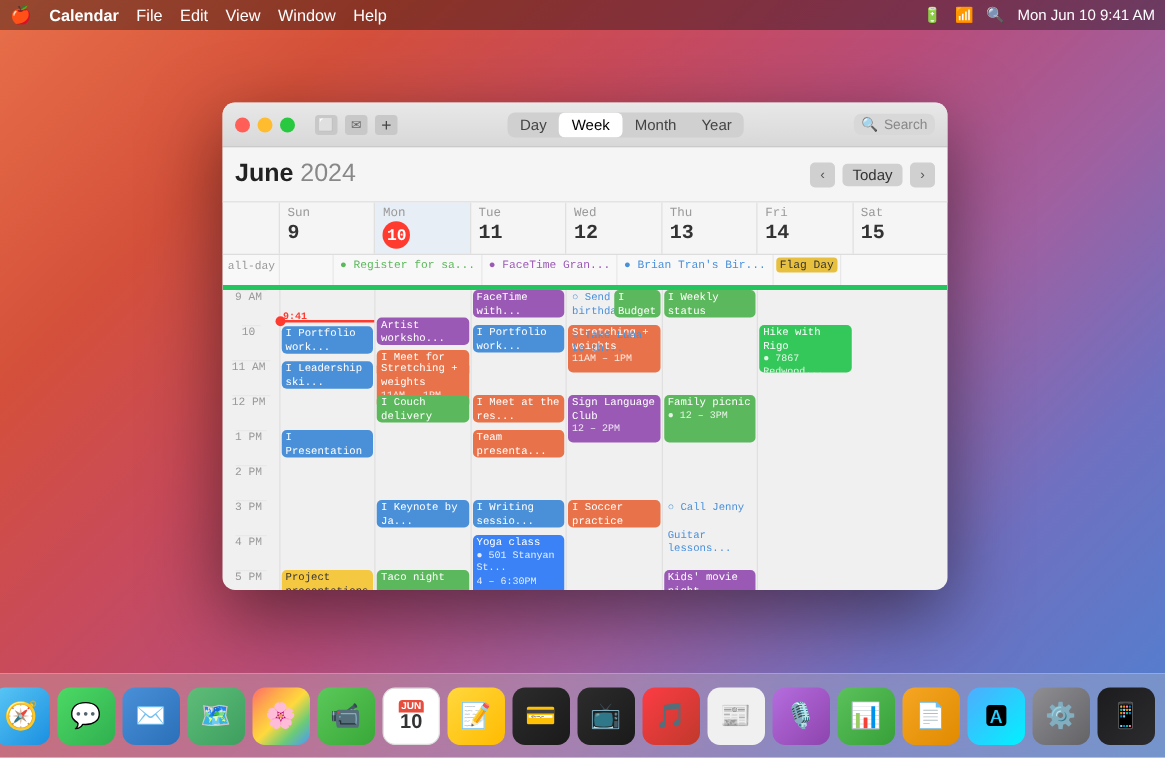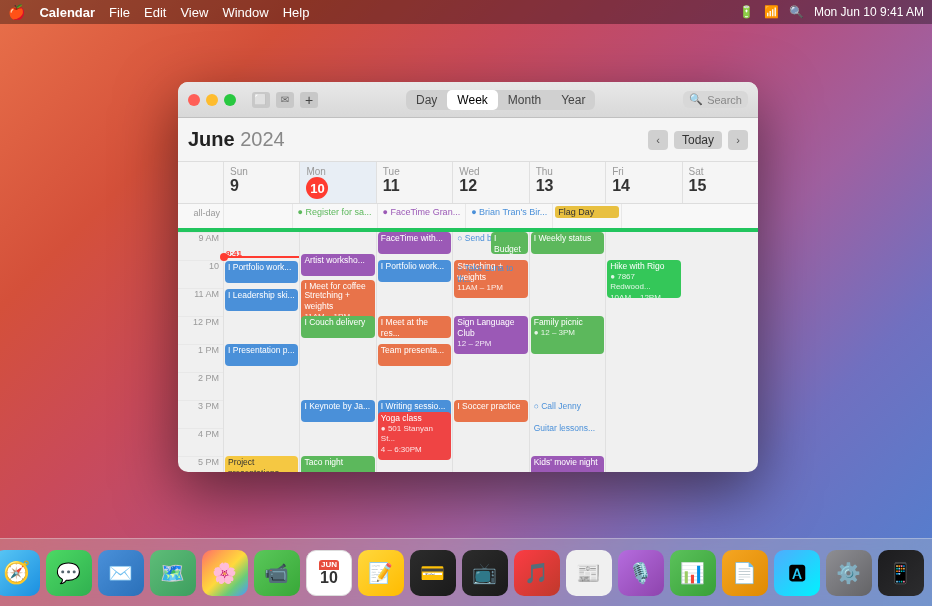--- a/index.html
+++ b/index.html
@@ -168,20 +168,21 @@
       color: #333;
       cursor: pointer;
     }
 
     
     .cal-grid {
       flex: 1;
       display: flex;
       flex-direction: column;
       overflow: hidden;
+      font-family: Liberation Mono, monospace;
     }
 
     
     .days-header {
       display: grid;
       grid-template-columns: 45px repeat(7, 1fr);
       border-bottom: 1px solid #ddd;
       background: #f5f5f5;
       flex-shrink: 0;
     }
@@ -247,20 +248,21 @@
     .time-grid {
       flex: 1;
       overflow-y: auto;
       display: grid;
       grid-template-columns: 45px repeat(7, 1fr);
       position: relative;
     }
     .time-col {
       display: flex;
       flex-direction: column;
+      align-items: center;
     }
     .time-slot {
       height: 28px;
       display: flex;
       align-items: flex-start;
       justify-content: flex-end;
       padding-right: 4px;
       font-size: 9px;
       color: #999;
       border-top: 1px solid #e8e8e8;
@@ -579,21 +581,21 @@
             </div>
 
             <div class="cal-event" style="background:#e8734a;top:112px;height:22px;">
               <span class="ev-title">Team presenta...</span>
             </div>
 
             <div class="cal-event" style="background:#4a90d9;top:168px;height:22px;">
               <span class="ev-title">I Writing sessio...</span>
             </div>
 
-            <div class="cal-event" style="background:#ef4444;top:180px;height:48px;">
+            <div class="cal-event" style="background:#3b82f6;top:196px;height:48px;">
               <span class="ev-title">Yoga class</span>
               <div class="ev-time">● 501 Stanyan St...</div>
               <div class="ev-time">4 – 6:30PM</div>
             </div>
 
           </div>
         </div>
 
         <div class="day-col">
           <div style="height:336px;position:relative;">

